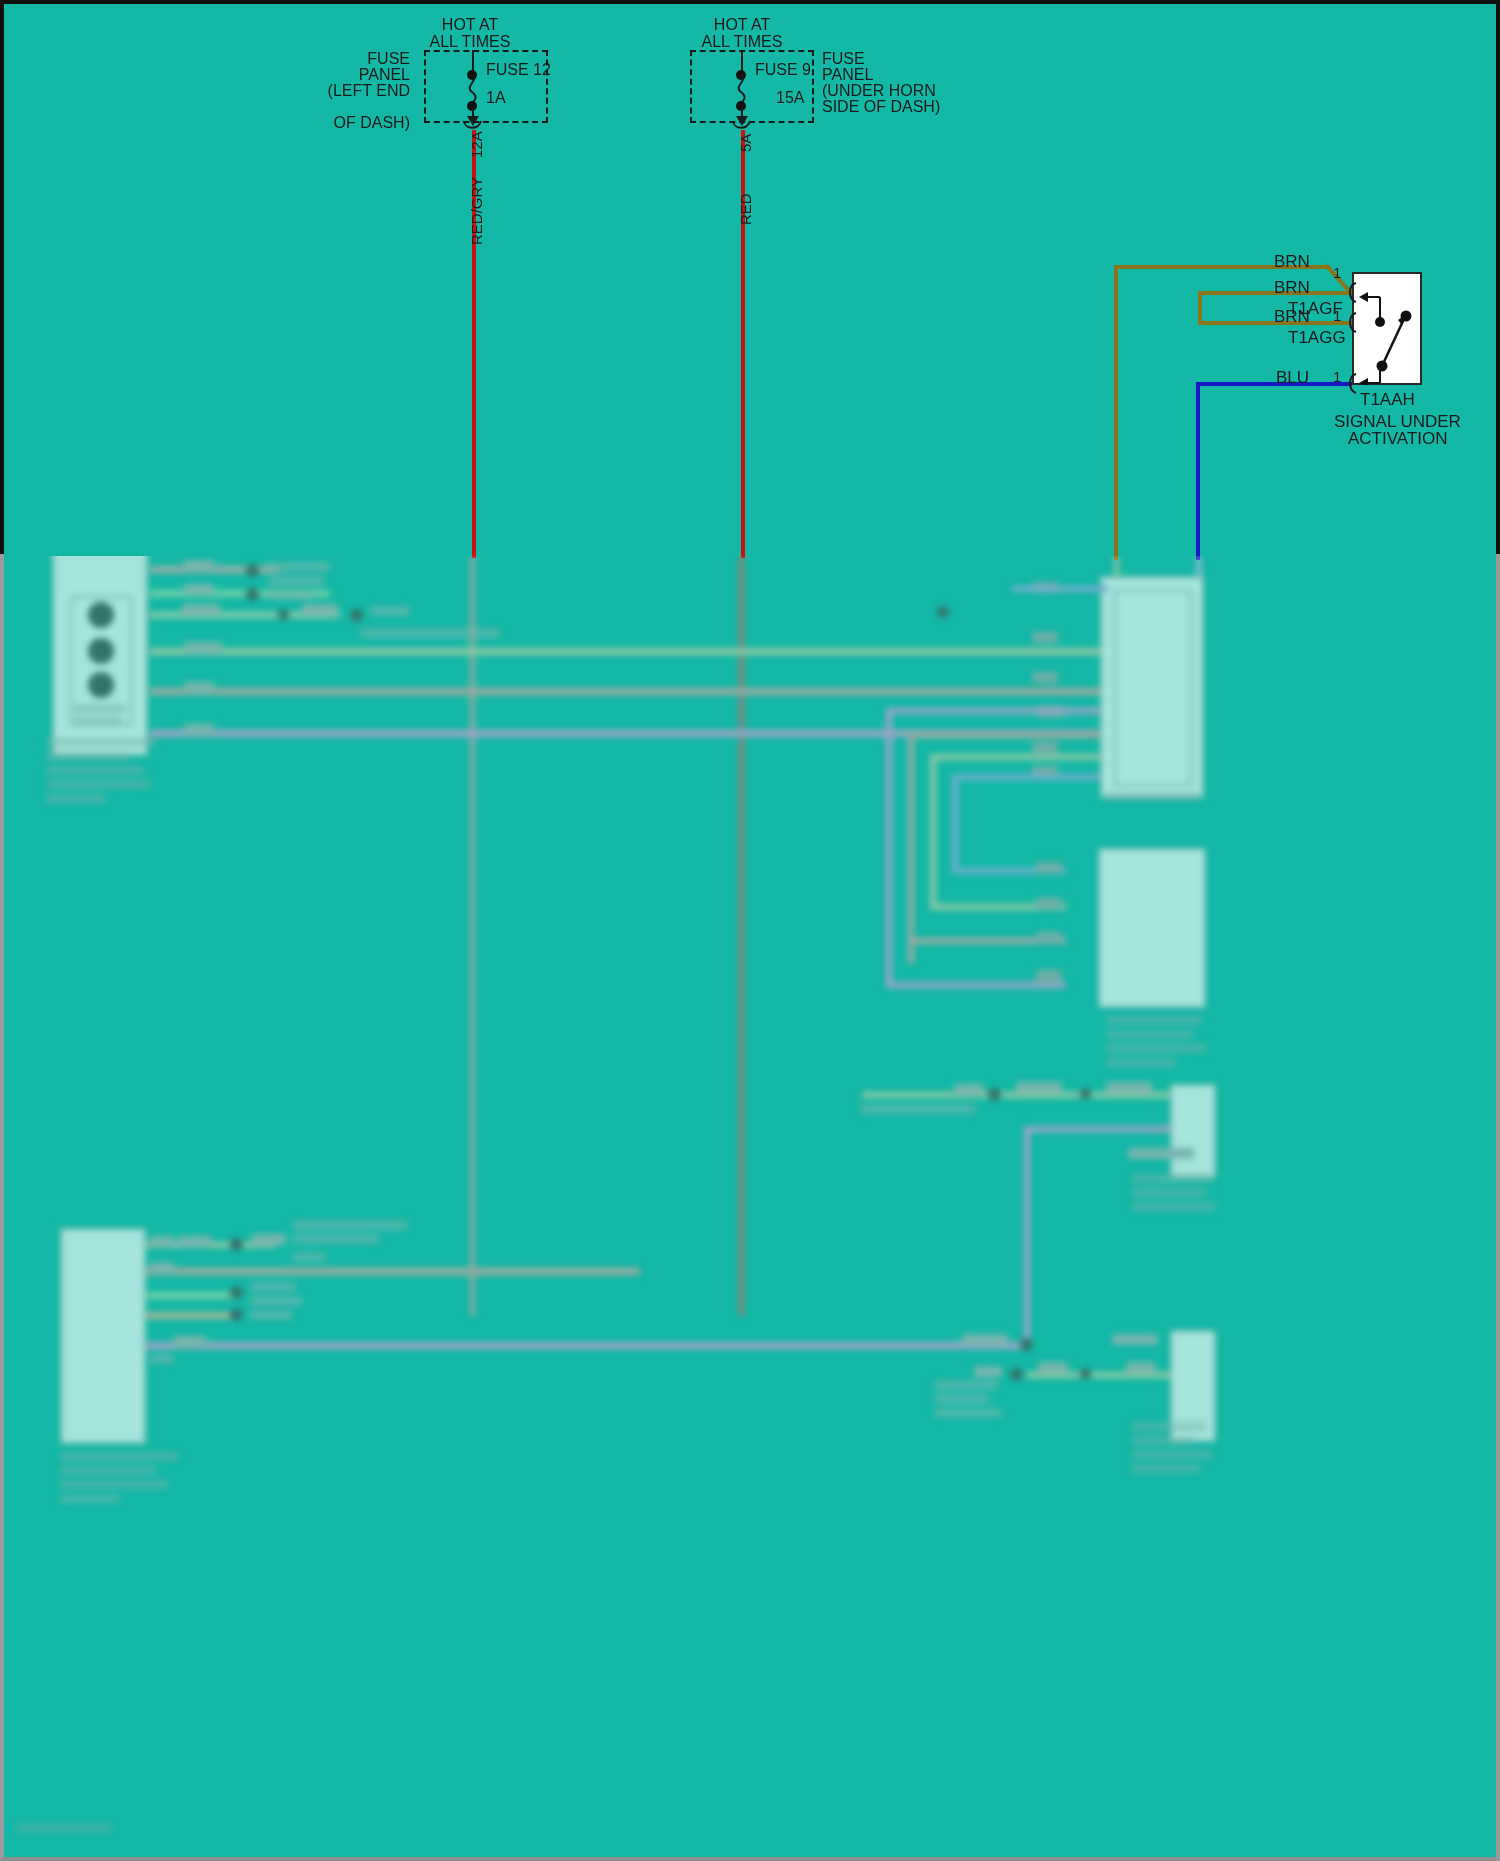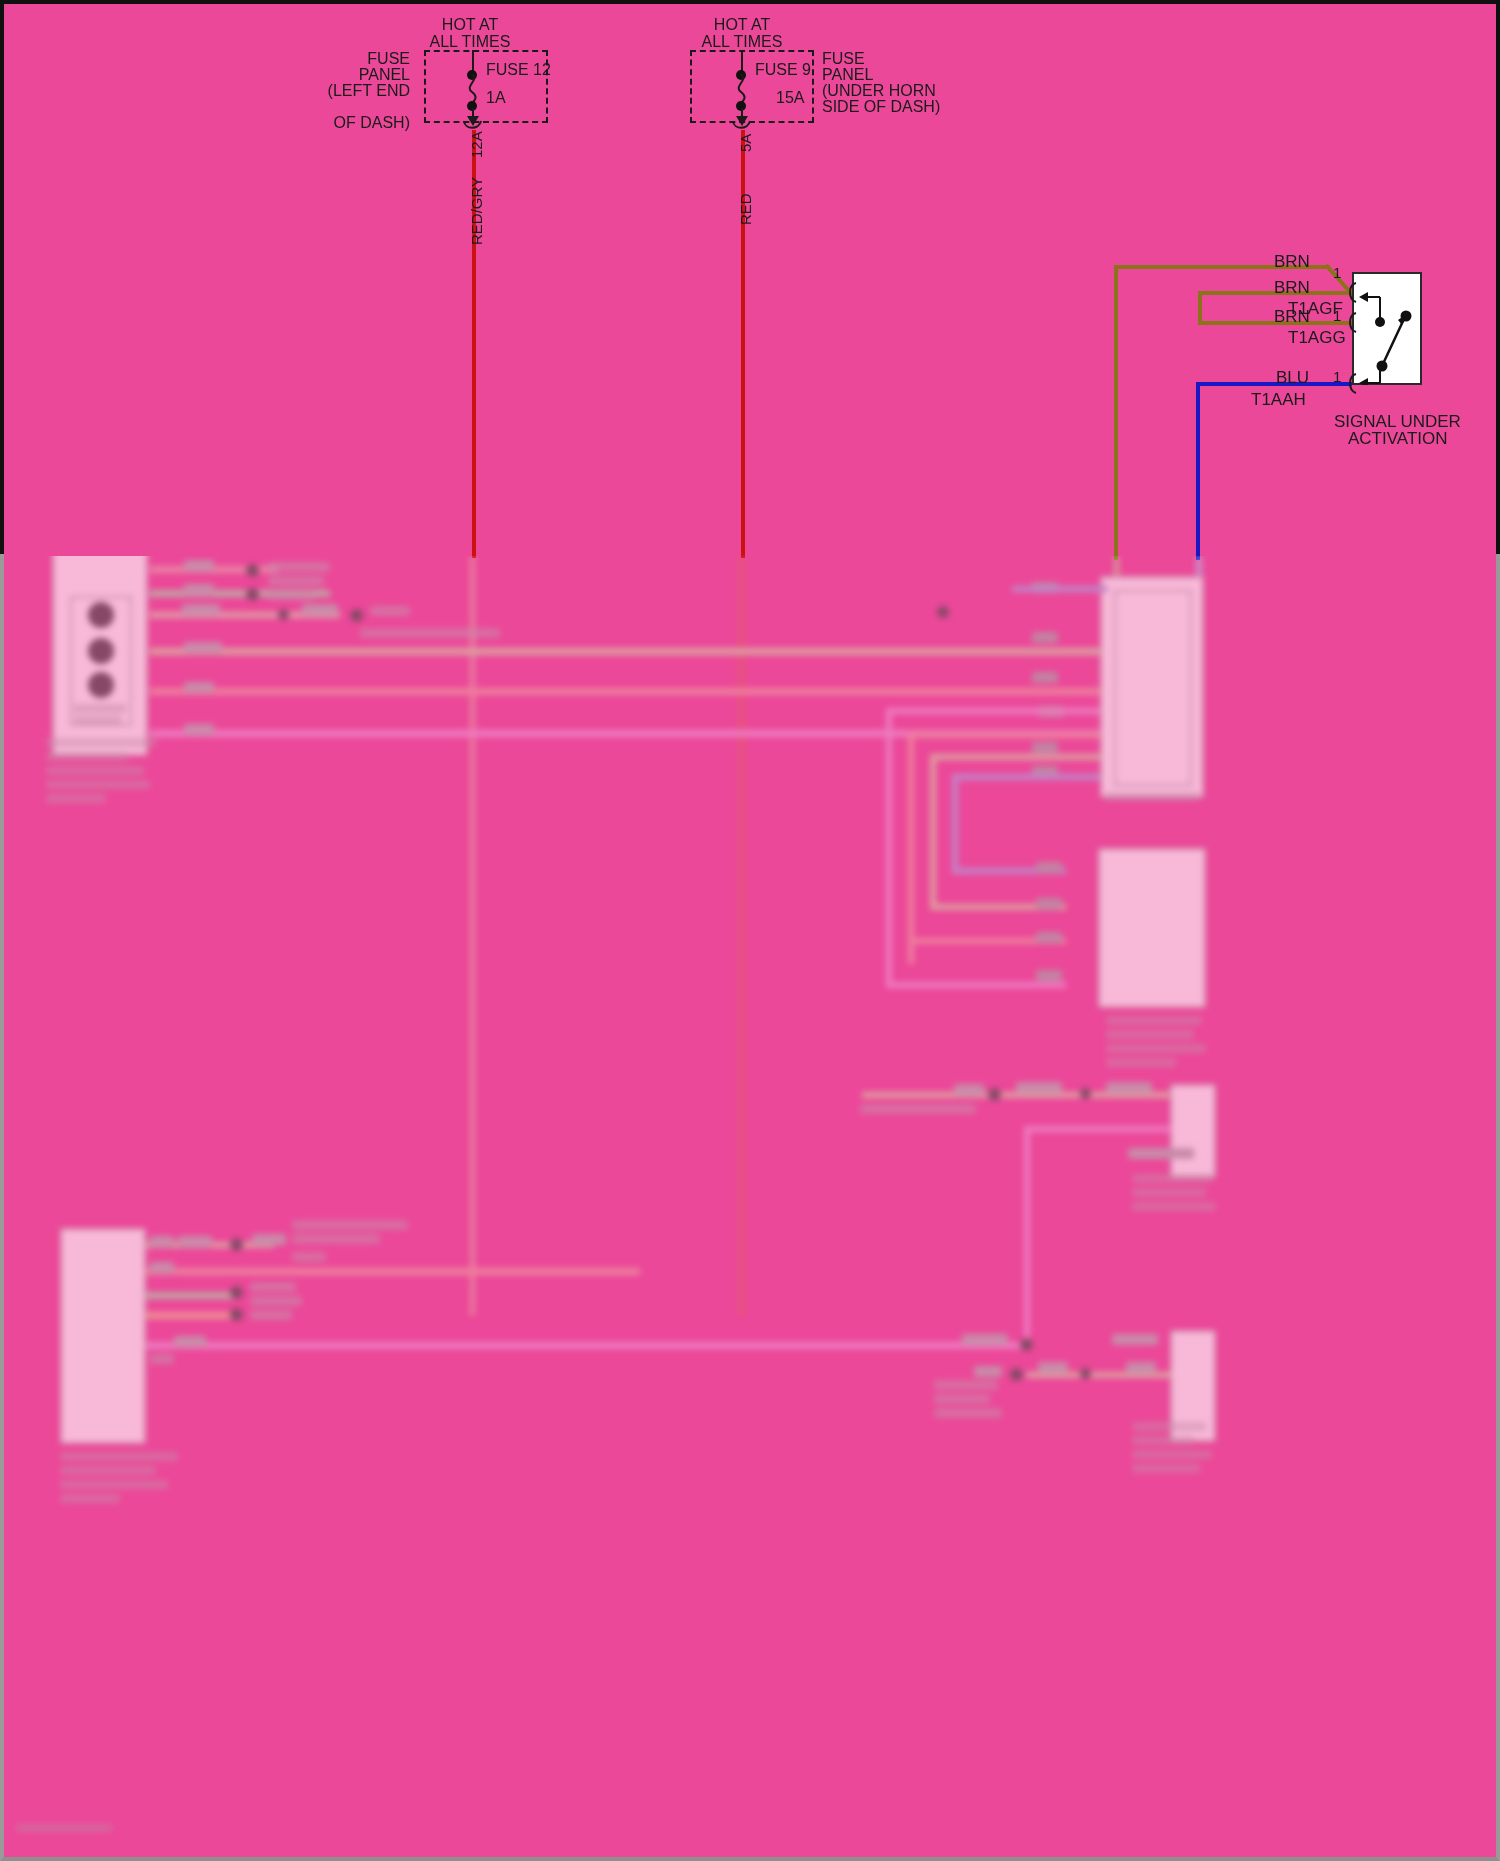--- a/index.html
+++ b/index.html
@@ -1,17 +1,17 @@
 <!DOCTYPE html>
 <html><head>
 <meta charset="utf-8">
 <style>
   html,body{margin:0;padding:0;background:#ffffff;}
   body{font-family:"Liberation Sans", sans-serif;}
-  #page{position:relative;width:1500px;height:1861px;overflow:hidden;background:#ec4899;}
+  #page{position:relative;width:1500px;height:1861px;overflow:hidden;background:#14b8a6;}
 
   
   .frame-top{position:absolute;left:0;top:0;width:1500px;height:558px;
              border-left:4px solid #101010;border-right:4px solid #101010;
              border-top:4px solid #101010;box-sizing:border-box;}
   .frame-bot{position:absolute;left:0;top:554px;width:1500px;height:1307px;
              border-left:4px solid #9a9a9a;border-right:4px solid #9a9a9a;
              border-bottom:4px solid #8f8f8f;box-sizing:border-box;}
 
   
@@ -176,21 +176,21 @@
     <div class="txt t17" style="left:1274px;top:278px;">BRN</div>
     <div class="txt t15" style="left:1333px;top:264px;">1</div>
     <div class="txt t17" style="left:1288px;top:299px;">T1AGF</div>
 
     <div class="txt t17" style="left:1274px;top:307px;">BRN</div>
     <div class="txt t15" style="left:1333px;top:307px;">1</div>
     <div class="txt t17" style="left:1288px;top:328px;">T1AGG</div>
 
     <div class="txt t17" style="left:1276px;top:368px;">BLU</div>
     <div class="txt t15" style="left:1333px;top:368px;">1</div>
-    <div class="txt t17" style="left:1251px;top:390px;">T1AAH</div>
+    <div class="txt t17" style="left:1360px;top:390px;">T1AAH</div>
 
     <div class="txt t17" style="left:1334px;top:412px;">SIGNAL UNDER</div>
     <div class="txt t17" style="left:1348px;top:429px;">ACTIVATION</div>
 
   </div>
 
   <div class="blurwrap">
     <div class="blurinner">
 
       <div class="bl" style="left:468px;top:0;width:5px;height:760px;background:#e8a0a0;"></div>

